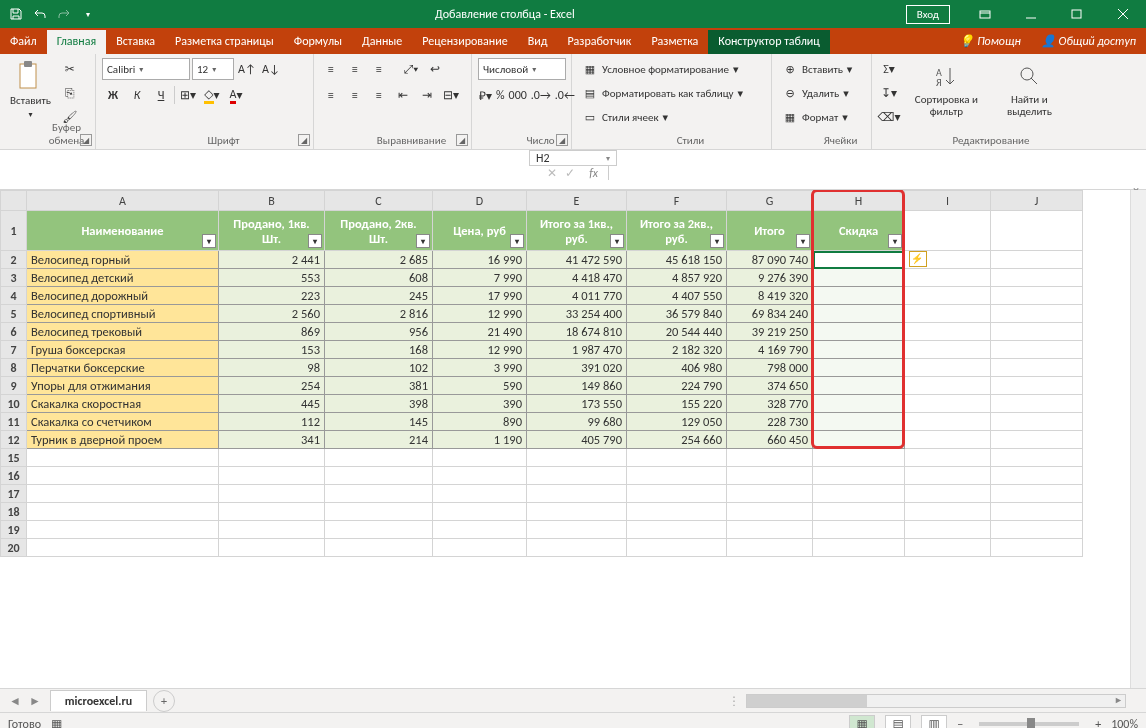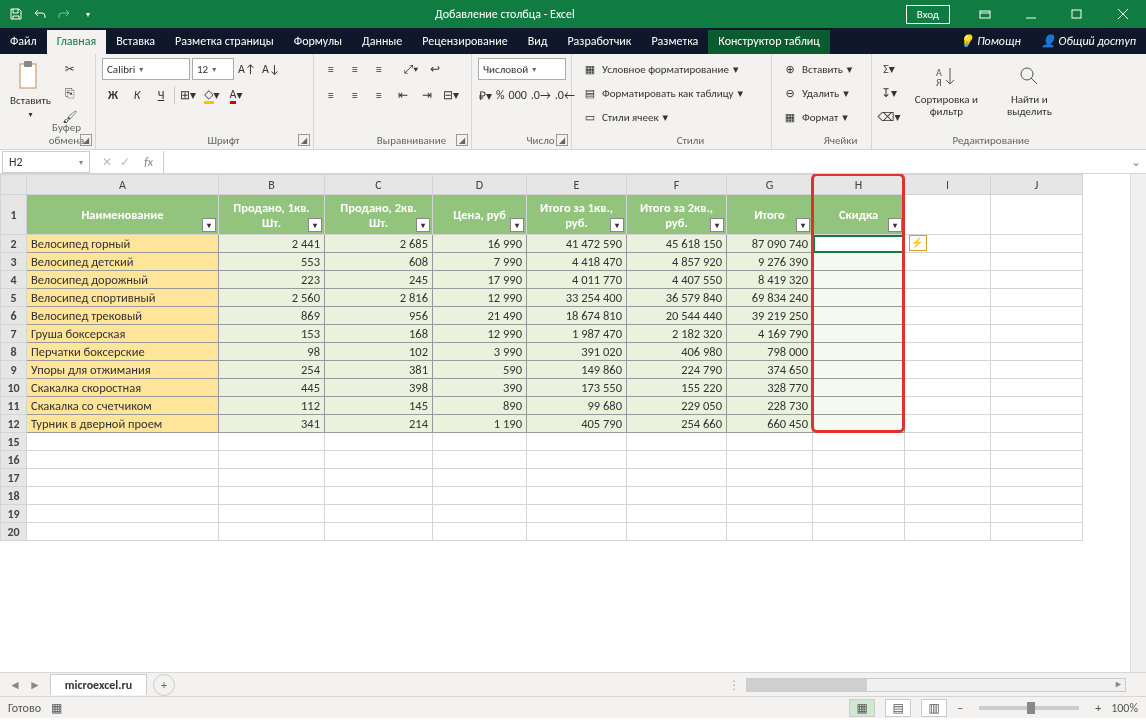--- a/index.html
+++ b/index.html
@@ -6,40 +6,40 @@
 body { width:1146px; height:728px; background:#fff; overflow:hidden; font-size:12px; color:#333; }
 .titlebar { height:28px; background:#107c41; display:flex; align-items:center; color:#fff; }
 .qat { display:flex; align-items:center; gap:4px; padding:0 6px; }
 .qat .qb { width:20px; height:20px; display:flex; align-items:center; justify-content:center; cursor:pointer; }
 .qat .qb svg { fill:#fff; }
 .title-center { flex:1; text-align:center; font-size:12px; }
 .winbtns { display:flex; align-items:center; gap:0; }
 .loginbox { border:1px solid #fff; padding:2px 10px; font-size:11px; margin-right:12px; cursor:pointer; }
 .wb { width:46px; height:28px; display:flex; align-items:center; justify-content:center; cursor:pointer; }
 .wb svg { stroke:#fff; fill:none; }
-.tabstrip { height:26px; background:#0f172a; display:flex; align-items:flex-end; color:#fff; font-size:12px; }
+.tabstrip { height:26px; background:#c2410c; display:flex; align-items:flex-end; color:#fff; font-size:12px; }
 .tab { padding:4px 10px 6px 10px; cursor:pointer; }
 .tab.active { background:#f3f2f1; color:#107c41; }
 .righttabs { margin-left:auto; display:flex;font-style:italic; }
 .ribbon { height:96px; background:#f3f2f1; border-bottom:1px solid #d6d6d6; display:flex; }
 .group { border-right:1px solid #d6d6d6; padding:4px 6px 0 6px; display:flex; flex-direction:column; position:relative; }
 .group .glabel { position:absolute; bottom:2px; left:0; right:10px; text-align:center; font-size:11px; color:#666;padding-left:48px; }
 .group .glauncher { position:absolute; bottom:3px; right:3px; width:12px; height:12px; border:1px solid #999; font-size:8px; display:flex; align-items:center; justify-content:center; color:#666; cursor:pointer; }
 .group-body { display:flex; gap:4px; height:74px; }
 .bigbtn { display:flex; flex-direction:column; align-items:center; justify-content:flex-start; padding:2px 4px; cursor:pointer; font-size:11px; gap:2px; }
 .bigbtn .ico { width:32px; height:32px; display:flex; align-items:center; justify-content:center; }
 .smallrow { display:flex; align-items:center; gap:2px; height:22px; }
 .sb { width:22px; height:22px; display:flex; align-items:center; justify-content:center; cursor:pointer; border:1px solid transparent; }
 .combo { height:22px; border:1px solid #ababab; background:#fff; display:flex; align-items:center; padding:0 4px; font-size:11px; cursor:pointer; }
 .combo .dd { margin-left:4px; font-size:8px; color:#666; }
 .col { display:flex; flex-direction:column; gap:2px; }
 .rbtn { display:flex; align-items:center; gap:4px; height:22px; padding:0 4px; font-size:11px; cursor:pointer; }
 .rbtn .ico { width:16px; height:16px; display:flex; align-items:center; justify-content:center; }
 
-.fbar { height:24px; display:flex; align-items:center; border-bottom:1px solid #d6d6d6; background:#fff; }
+.fbar { height:40px; display:flex; align-items:center; border-bottom:1px solid #d6d6d6; background:#fff;flex-direction:column; }
 .namebox { width:88px; height:22px; border:1px solid #ccc; padding:0 6px; display:flex; align-items:center; font-size:12px; margin:0 2px; }
 .fx { display:flex; align-items:center; gap:8px; padding:0 10px; border-right:1px solid #ccc; color:#888; height:22px; }
 .fxlabel { font-style:italic; color:#888; padding-left:6px; }
 .fexpand { margin-left:auto; width:20px; text-align:center; color:#888; cursor:pointer; }
 
 .gridwrap { position:relative; height:498px; overflow:hidden; }
 .grid { border-collapse:collapse; table-layout:fixed; font-size:12.5px; }
 .grid td, .grid th { border:1px solid #d4d4d4; height:18px; padding:0 4px; white-space:nowrap; overflow:hidden; }
 .grid .ch { background:#e6e6e6; text-align:center; font-weight:normal; color:#444; height:20px; font-size:12px; }
 .grid .rh { background:#e6e6e6; text-align:center; width:26px; color:#444; font-size:12px; }
@@ -439,21 +439,21 @@
           <td></td>
           <td></td>
         </tr>
         <tr>
           <th class="rh">11</th>
           <td class="namecell">Скакалка со счетчиком</td>
           <td class="val">112</td>
           <td class="val">145</td>
           <td class="val">890</td>
           <td class="val">99 680</td>
-          <td class="val">229 050</td>
+          <td class="val">129 050</td>
           <td class="val">228 730</td>
           <td class="discount "></td>
           <td></td>
           <td></td>
         </tr>
         <tr>
           <th class="rh">12</th>
           <td class="namecell">Турник в дверной проем</td>
           <td class="val">341</td>
           <td class="val">214</td>

